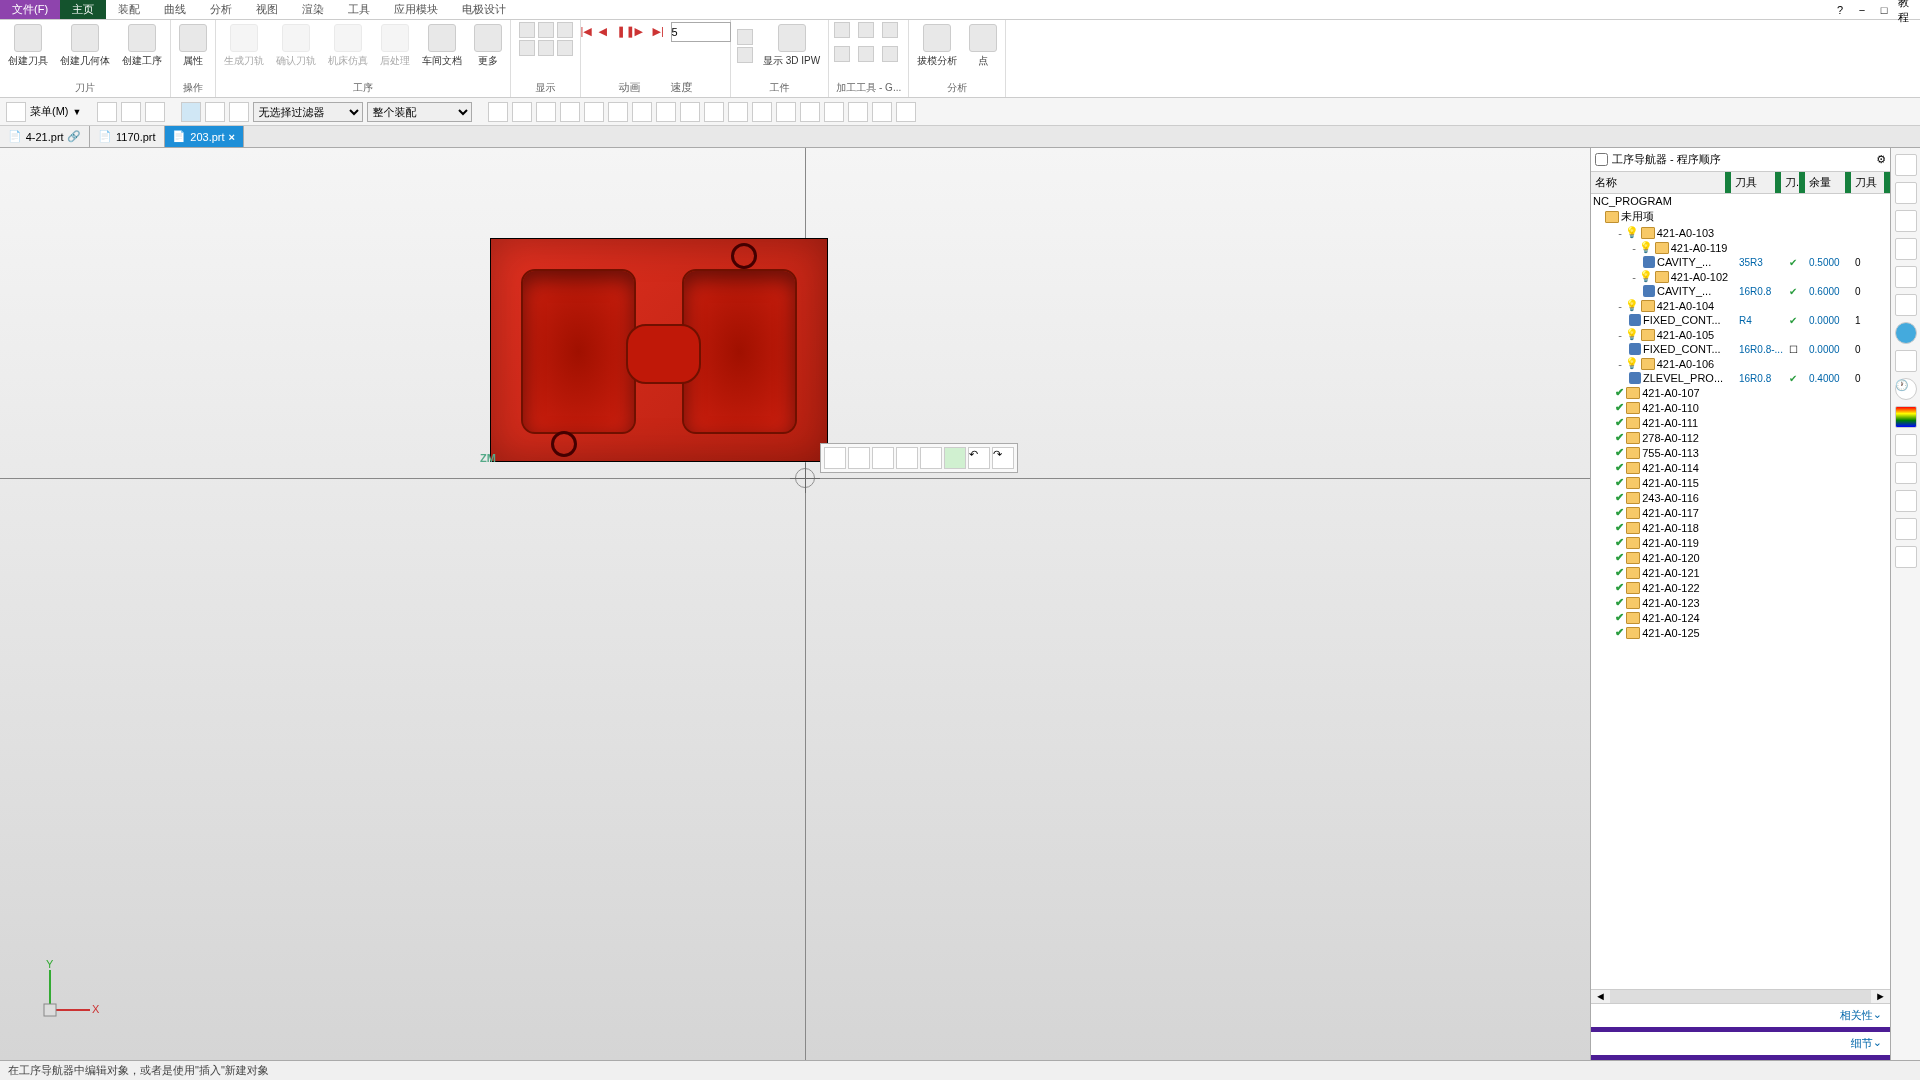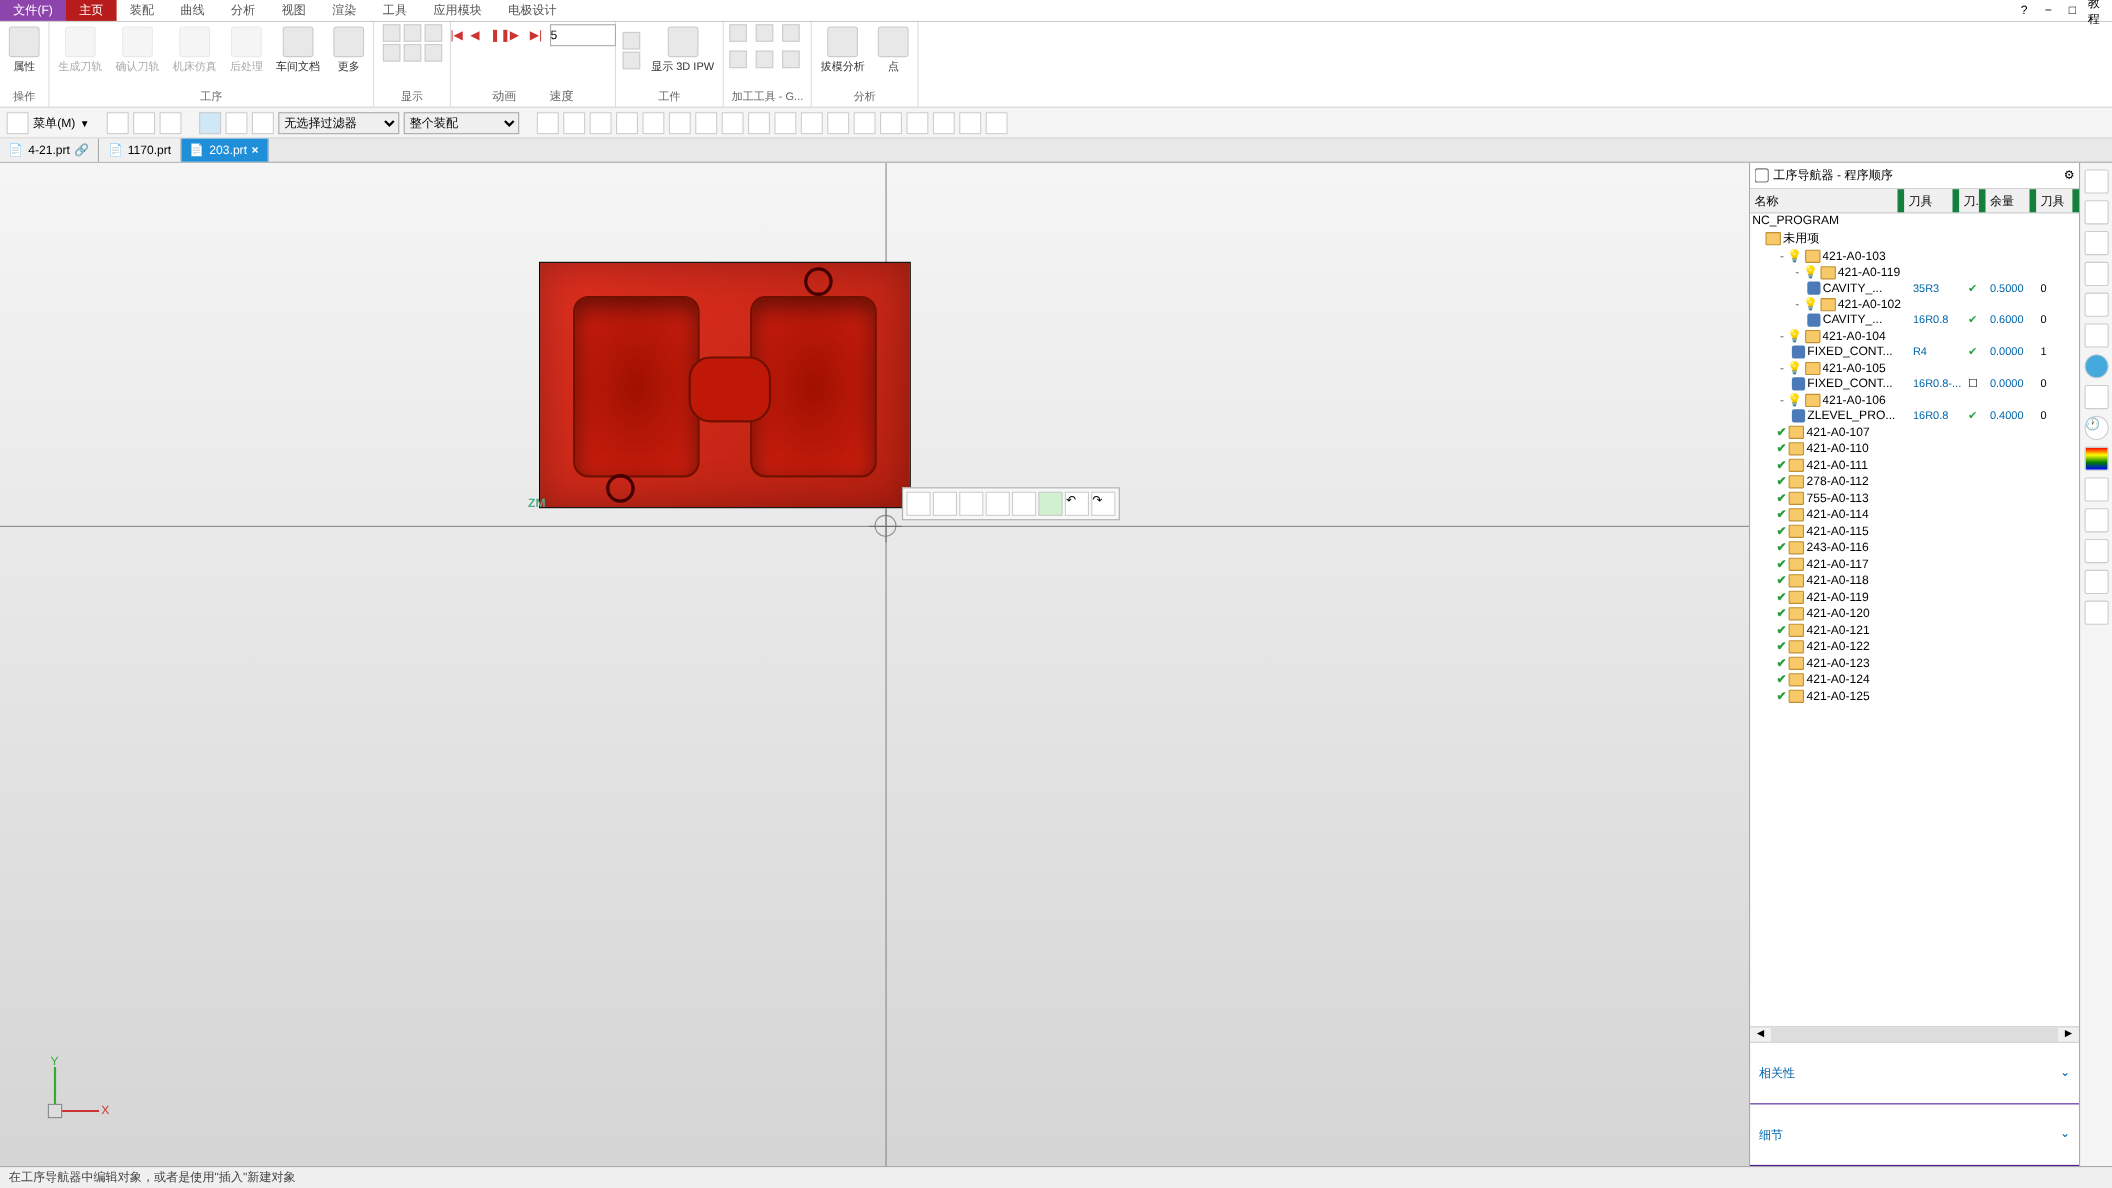--- a/index.html
+++ b/index.html
@@ -1,20 +1,20 @@
 <!DOCTYPE html>
 <html><head>
 <meta charset="utf-8">
 <style>
 *{margin:0;padding:0;box-sizing:border-box;font-family:"Microsoft YaHei",Arial,sans-serif;font-size:11px}
 body{background:#f0f0f0;width:1920px;height:1080px;overflow:hidden}
 .app{display:flex;flex-direction:column;height:100%}
 .main-tabs{display:flex;background:#fff;border-bottom:1px solid #ccc;height:20px}
 .main-tab{padding:2px 12px;cursor:pointer;color:#555}
-.main-tab.active{background:#b91c1c;color:#fff}
+.main-tab.active{background:#14532d;color:#fff}
 .main-tab.file{background:#8e44ad;color:#fff}
 .ribbon{display:flex;background:#fff;border-bottom:1px solid #ccc;height:78px}
 .ribbon-group{display:flex;flex-direction:column;border-right:1px solid #ddd;padding:2px 6px;align-items:center;justify-content:space-between}
 .ribbon-icons{display:flex;gap:8px;align-items:center;flex-wrap:wrap}
 .ribbon-btn{display:flex;flex-direction:column;align-items:center;gap:2px;cursor:pointer;padding:2px}
 .ribbon-btn .ico{width:28px;height:28px;background:#e8e8e8;border:1px solid #ccc;border-radius:3px}
 .ribbon-btn .lbl{font-size:10px;color:#333}
 .ribbon-label{font-size:10px;color:#666;text-align:center}
 .small-ico{width:16px;height:16px;background:#e8e8e8;border:1px solid #ccc;display:inline-block;cursor:pointer}
 .toolbar{display:flex;align-items:center;gap:4px;background:#f5f5f5;border-bottom:1px solid #ccc;height:28px;padding:2px 6px}
@@ -51,21 +51,21 @@
 .nav-tree{flex:1;overflow-y:auto;font-size:11px}
 .tree-row{display:flex;align-items:center;padding:1px 0;cursor:pointer;white-space:nowrap}
 .indent{display:inline-block}
 .exp{width:10px;display:inline-block;text-align:center;color:#666}
 .folder-ico{width:14px;height:12px;display:inline-block;background:#f7c968;border:1px solid #c09030;border-radius:1px;margin-right:2px}
 .check{color:#2a9d3f;font-weight:bold;margin-right:2px}
 .bulb{color:#f0b020;margin-right:2px}
 .op-ico{width:12px;height:12px;display:inline-block;background:#4a7ab8;border-radius:2px;margin-right:2px}
 .cell{display:inline-block;padding:0 4px;font-size:10px}
 .nav-footer{border-top:1px solid #ccc}
-.nav-section{display:flex;justify-content:space-between;padding:20px 8px;cursor:pointer;color:#0066aa;border-bottom:1px solid #4c1d95}
+.nav-section{display:flex;justify-content:flex-end;padding:4px 8px;cursor:pointer;color:#0066aa;border-bottom:5px solid #4c1d95}
 .right-toolbar{width:30px;background:#f5f5f5;border-left:1px solid #aaa;display:flex;flex-direction:column;gap:6px;padding:6px 2px;align-items:center}
 .right-toolbar .rico{width:22px;height:22px;background:#fff;border:1px solid #ccc;cursor:pointer;border-radius:2px}
 .status-bar{height:20px;background:#f0f0f0;border-top:1px solid #aaa;display:flex;align-items:center;padding:0 8px;font-size:10px;color:#444}
 .titlebar-icons{position:absolute;right:6px;top:2px;display:flex;gap:6px}
 .titlebar-icons span{width:16px;height:16px;cursor:pointer;display:inline-flex;align-items:center;justify-content:center}
 .speed-input{width:60px;height:20px;border:1px solid #aaa}
 .play-controls{display:flex;gap:4px;align-items:center}
 .play-ico{width:14px;height:14px;cursor:pointer}
 .hline{position:absolute;background:#888;height:1px;left:0;right:0}
 .vline{position:absolute;background:#888;width:1px;top:0;bottom:0}
@@ -93,20 +93,37 @@
     <div class="main-tab">工具</div>
     <div class="main-tab">应用模块</div>
     <div class="main-tab">电极设计</div>
   </div>
 
   <div class="ribbon">
     <div class="ribbon-group">
       <div class="ribbon-icons">
         <div class="ribbon-btn">
             <div class="ico"></div>
+            <span class="lbl">创建刀具</span>
+          </div>
+        <div class="ribbon-btn">
+            <div class="ico"></div>
+            <span class="lbl">创建几何体</span>
+          </div>
+        <div class="ribbon-btn">
+            <div class="ico"></div>
+            <span class="lbl">创建工序</span>
+          </div>
+      </div>
+      <div class="ribbon-label">刀片</div>
+    </div>
+    <div class="ribbon-group">
+      <div class="ribbon-icons">
+        <div class="ribbon-btn">
+            <div class="ico"></div>
             <span class="lbl">属性</span>
           </div>
       </div>
       <div class="ribbon-label">操作</div>
     </div>
     <div class="ribbon-group">
       <div class="ribbon-icons">
         <div class="ribbon-btn">
             <div class="ico" style="opacity:.4"></div>
             <span class="lbl" style="color:#aaa">生成刀轨</span>

